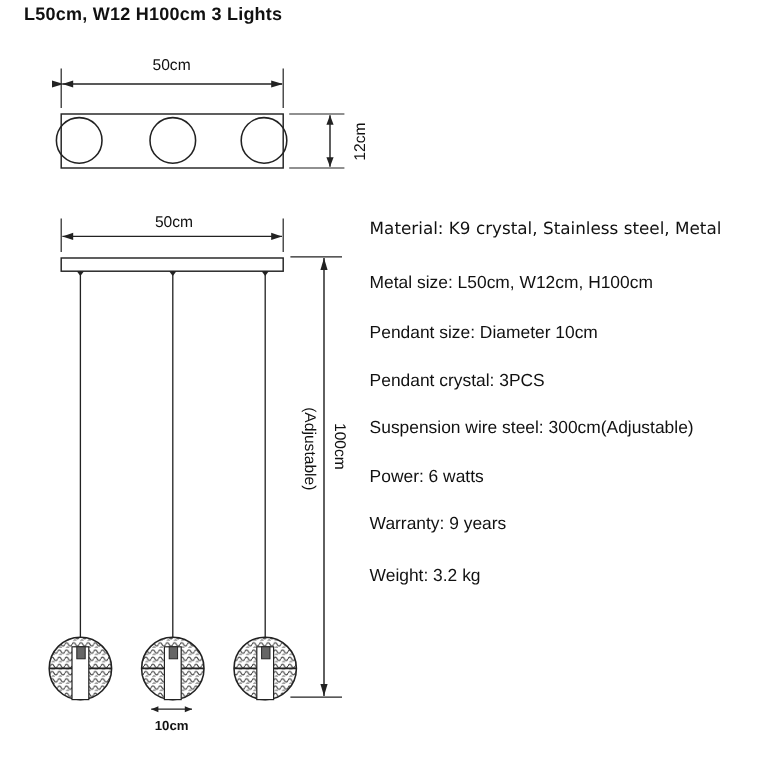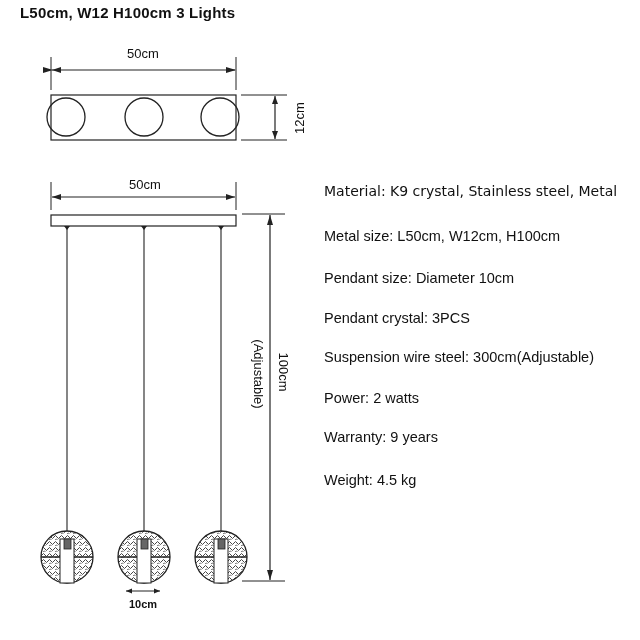--- a/index.html
+++ b/index.html
@@ -1,21 +1,21 @@
 <!DOCTYPE html>
 <html><head>
 <meta charset="utf-8">
 <style>
   html,body{margin:0;padding:0;background:#fff;}
   body{width:640px;height:640px;position:relative;overflow:hidden;font-family:"Liberation Sans",sans-serif;color:#111;}
   .title{position:absolute;left:20px;top:4px;font-size:15px;font-weight:bold;letter-spacing:0.2px;}
   svg{position:absolute;left:0;top:0;}
   .dimtxt{font-family:"Liberation Sans",sans-serif;font-size:13px;fill:#111;}
   .specs{position:absolute;left:308px;top:183px;width:330px;}
-  .spec{position:absolute;left:16px;font-size:14.5px;white-space:nowrap;}
+  .spec{position:absolute;left:0;font-size:14.5px;white-space:nowrap;}
   .spec.first{font-family:"DejaVu Sans",sans-serif;font-size:14px;}
 </style>
 </head>
 <body>
 
 <div class="title">L50cm, W12 H100cm  3 Lights</div>
 
 <svg width="640" height="640" viewBox="0 0 640 640">
   <defs>
     <marker id="arr" markerWidth="10" markerHeight="8" refX="9" refY="4" orient="auto" markerUnits="userSpaceOnUse">
@@ -96,16 +96,16 @@
     <text class="dimtxt" x="0" y="0" transform="translate(254,374) rotate(90)" text-anchor="middle">(Adjustable)</text>
   </g>
 </svg>
 
 <div class="specs">
   <div class="spec first" style="top:0px">Material: K9 crystal, Stainless steel, Metal</div>
   <div class="spec" style="top:45px">Metal size: L50cm, W12cm, H100cm</div>
   <div class="spec" style="top:87px">Pendant size: Diameter 10cm</div>
   <div class="spec" style="top:127px">Pendant crystal: 3PCS</div>
   <div class="spec" style="top:166px">Suspension wire steel: 300cm(Adjustable)</div>
-  <div class="spec" style="top:207px">Power:  2 watts</div>
+  <div class="spec" style="top:207px">Power:  6 watts</div>
   <div class="spec" style="top:246px">Warranty: 9 years</div>
-  <div class="spec" style="top:289px">Weight: 4.5 kg</div>
+  <div class="spec" style="top:289px">Weight: 3.2 kg</div>
 </div>
 
 </body></html>

